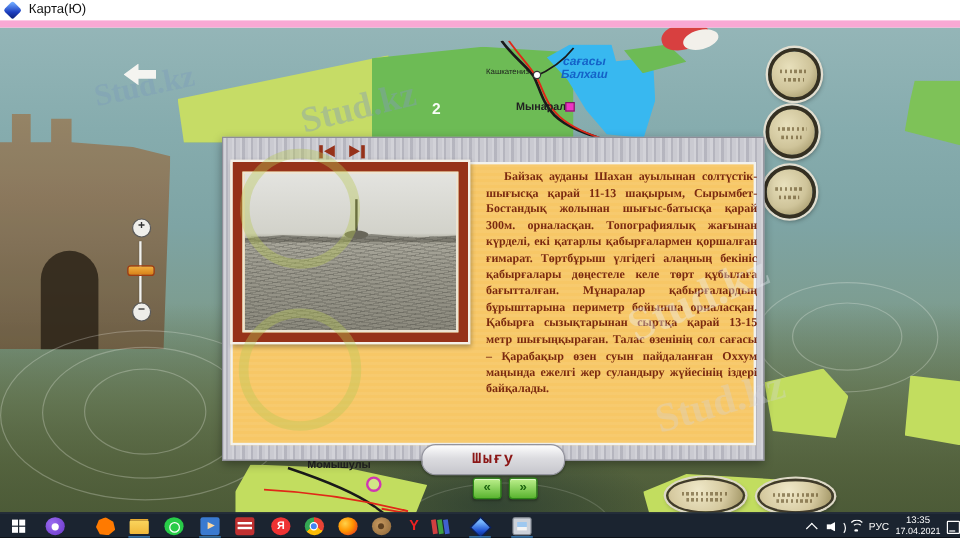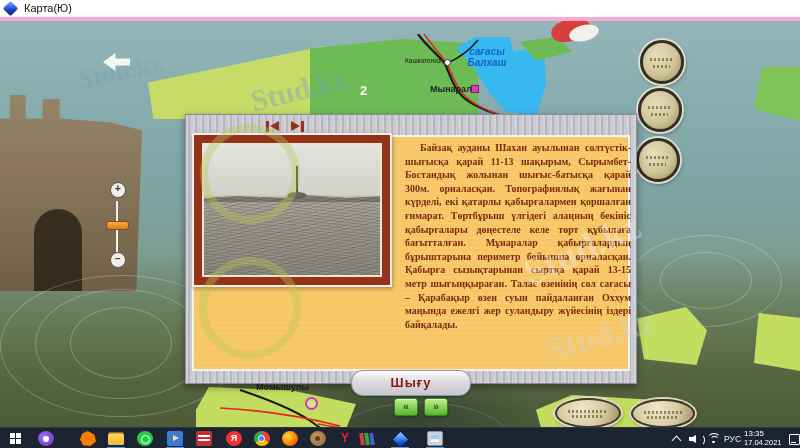--- a/index.html
+++ b/index.html
@@ -2,21 +2,21 @@
 <html><head>
 <meta charset="utf-8">
 <style>
   html,body{margin:0;padding:0;background:#000;}
   .screen{position:relative;width:800px;height:448px;overflow:hidden;
     font-family:"Liberation Sans",sans-serif;cursor:default;}
   .abs{position:absolute;}
 
   
   .titlebar{left:0;top:0;width:800px;height:17px;background:#ffffff;
-    border-bottom:4px solid #f9a8d4;z-index:60;}
+    border-bottom:6px solid #f9a8d4;z-index:60;}
   .app-ico{left:5px;top:3px;width:11px;height:11px;
     background:linear-gradient(135deg,#6fa8ff 10%,#1d3fc0 60%,#0a1e70);
     transform:rotate(45deg);border-radius:2px;}
   .win-title{left:24px;top:2px;font-size:11px;color:#111;}
 
   
   .app{left:0;top:17px;width:800px;height:410px;overflow:hidden;
     background:linear-gradient(180deg,#95b6b8 0%,#86acae 22%,#7ea4a4 42%,
       #7d9d91 58%,#70876a 76%,#60704d 90%,#566644 100%);}
   .ground{left:0;top:235px;width:800px;height:175px;
@@ -134,21 +134,21 @@
     background:rgba(88,86,76,.55);clip-path:polygon(0 60%,18% 30%,45% 55%,60% 20%,80% 55%,100% 35%,100% 100%,0 100%);}
   .ph-pole{position:absolute;left:52%;top:16%;width:2px;height:30px;background:#3c3a34;}
   .ph-mound{position:absolute;left:47%;top:36%;width:20px;height:7px;background:#68665a;border-radius:50%;}
   .d-body{position:absolute;left:220px;top:27px;width:226px;
     font-family:"Liberation Serif",serif;font-size:10px;font-weight:bold;
     color:#7b2a10;text-align:justify;line-height:1.36;text-indent:15px;}
   .exit-btn{position:absolute;left:166px;top:256px;width:118px;height:24px;z-index:5;
     border-radius:12px;border:1px solid #94949e;
     background:linear-gradient(180deg,#fefefe,#dcdce0 45%,#c6c6cc);
     box-shadow:0 1px 2px rgba(0,0,0,.35);
-    font-family:Liberation Sans, sans-serif;font-size:13px;font-weight:bold;
+    font-family:Liberation Mono, monospace;font-size:13px;font-weight:bold;
     color:#8b1616;text-align:center;line-height:23px;letter-spacing:1px;}
 
   
   .gbtn{width:22px;height:16px;border-radius:3px;border:1px solid #2e8818;
     background:linear-gradient(180deg,#bdf08c,#5ab430);
     box-shadow:inset 0 1px 0 rgba(255,255,255,.55),0 1px 2px rgba(0,0,0,.3);
     color:#1d6410;font-size:11px;font-weight:bold;text-align:center;line-height:14px;}
 
   
   .wm{font-weight:bold;pointer-events:none;white-space:nowrap;
@@ -159,21 +159,21 @@
   .taskbar{left:0;top:427px;width:800px;height:21px;background:#1b2430;
     border-top:1px solid #2a3442;z-index:60;}
   .tb{position:absolute;top:3px;width:16px;height:15px;}
   .tb-under{position:absolute;bottom:0;height:2px;width:18px;background:#4a9fe8;}
   .winlogo{display:grid;grid-template-columns:5px 5px;grid-template-rows:5px 5px;
     gap:1px;margin:2px;}
   .winlogo div{background:#fff;}
   .circ{border-radius:50%;}
   .tray-txt{position:absolute;color:#f2f2f2;font-size:8.5px;}
   .clock{position:absolute;left:744px;top:2px;width:42px;color:#fff;
-    font-size:8px;text-align:left;line-height:1.12;}
+    font-size:8px;text-align:center;line-height:1.12;}
   .chev{position:absolute;left:673px;top:9px;width:6px;height:6px;
     border-left:1.5px solid #fff;border-top:1.5px solid #fff;transform:rotate(45deg);}
   .spk{position:absolute;left:689px;top:6px;width:14px;height:10px;}
   .spk .b{position:absolute;left:0;top:3px;width:3px;height:4px;background:#fff;}
   .spk .t{position:absolute;left:2px;top:1px;width:5px;height:8px;background:#fff;
     clip-path:polygon(0 35%,100% 0,100% 100%,0 65%);}
   .spk .w{position:absolute;left:7px;top:0;width:7px;height:10px;border:1.5px solid transparent;
     border-right-color:#fff;border-radius:50%;}
   .wifi{position:absolute;left:707px;top:5px;width:13px;height:11px;}
   .wifi i{position:absolute;border:1.5px solid transparent;border-top-color:#fff;border-radius:50%;}

